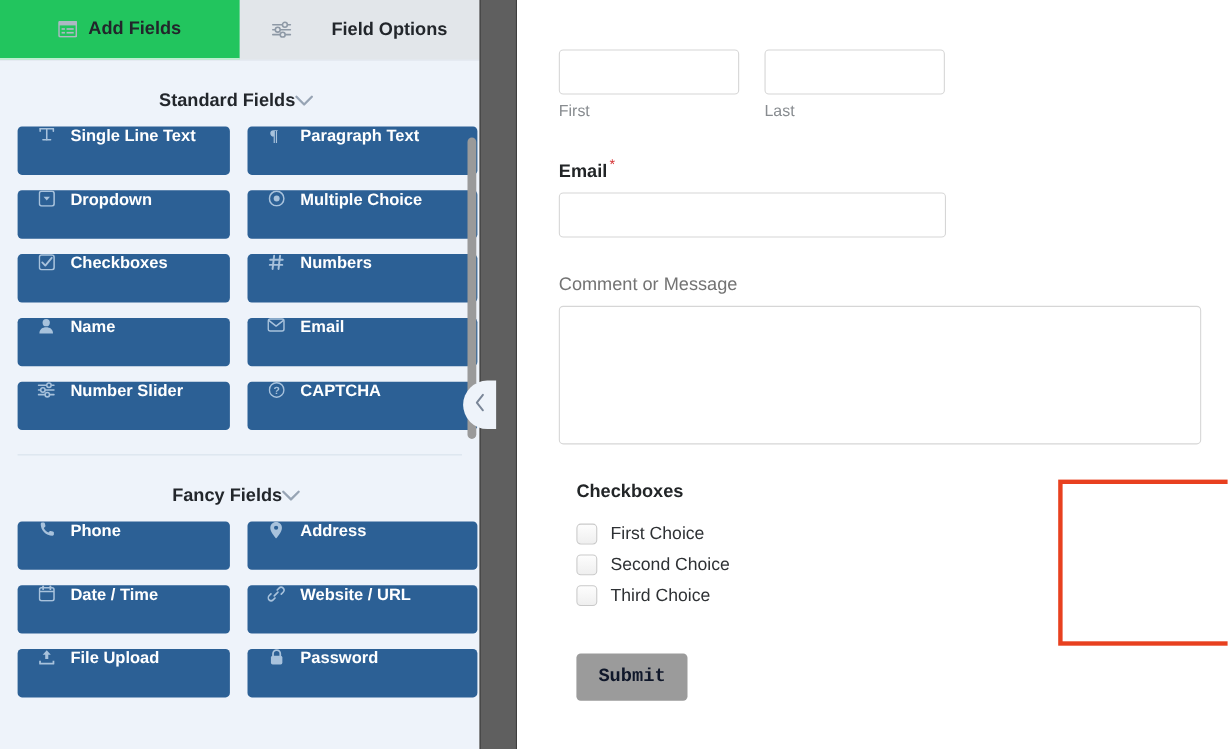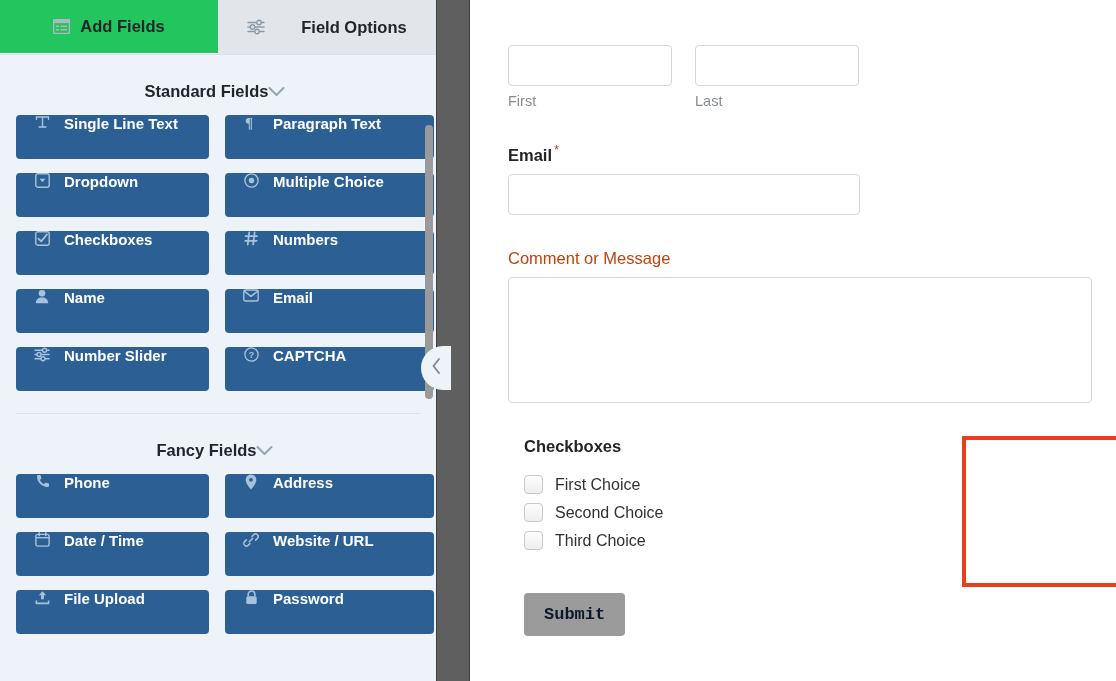--- a/index.html
+++ b/index.html
@@ -191,21 +191,21 @@
 
   .fld-label {
     font-size: 16.5px;
     font-weight: bold;
     color: #222527;
     margin-bottom: 9px;
   }
   .fld-label.normal {
     font-weight: normal;
     font-size: 16.5px;
-    color: #c2410c;
+    color: #737373;
   }
   .req-star {
     color: #d63638;
     font-size: 13px;
     vertical-align: super;
     margin-left: 2px;
     font-weight: normal;
   }
   .inp {
     border: 1px solid #d6d6d6;

